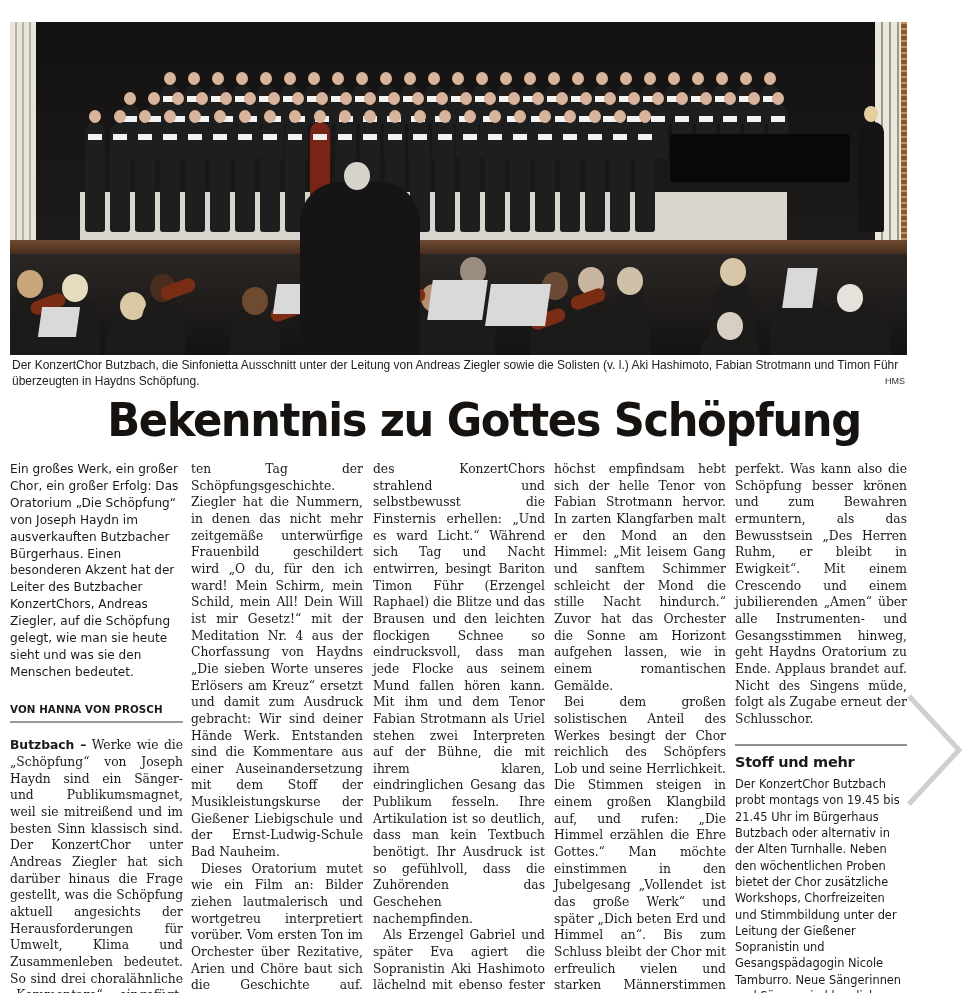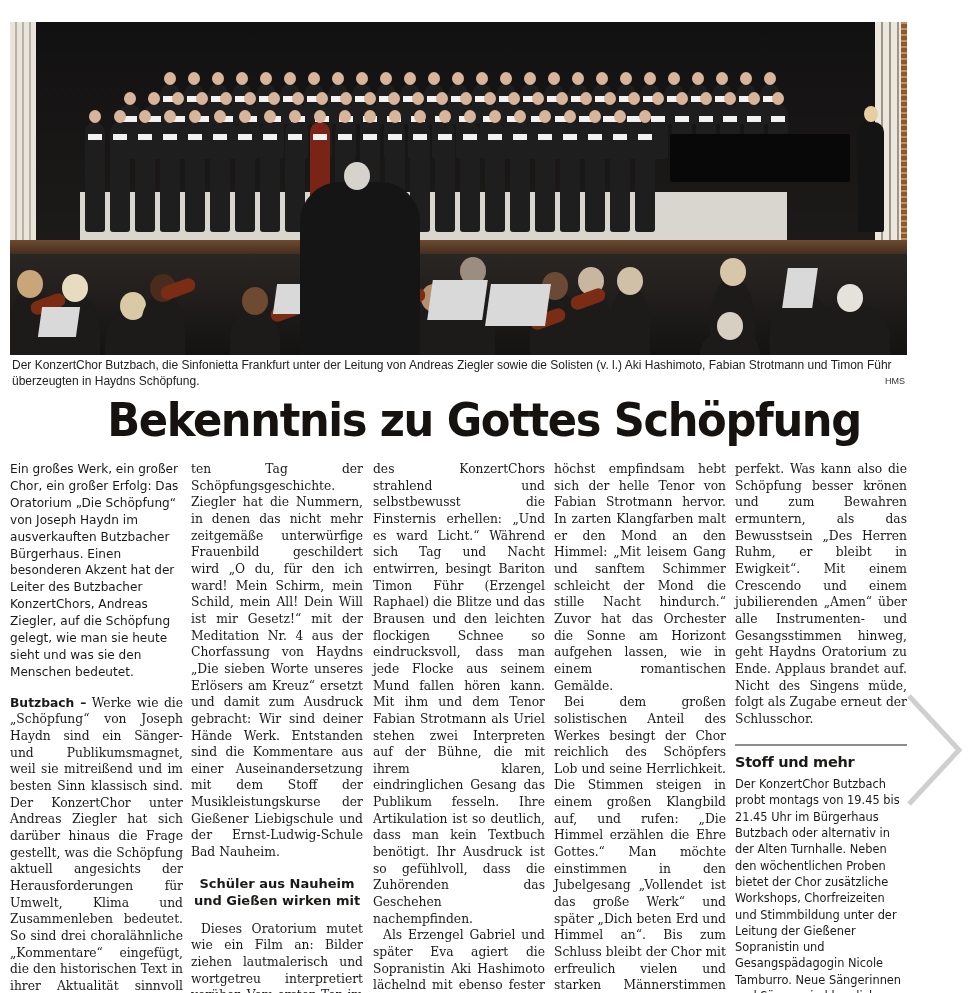--- a/index.html
+++ b/index.html
@@ -254,36 +254,36 @@
       <div class="violin" style="left: 560px; top: 270px;"></div>
       <div class="stand" style="left: 30px; top: 285px; width: 38px; height: 30px;"></div>
       <div class="stand" style="left: 265px; top: 262px; width: 50px; height: 30px;"></div>
       <div class="stand" style="left: 420px; top: 258px; width: 55px; height: 40px;"></div>
       <div class="stand" style="left: 478px; top: 262px; width: 60px; height: 42px;"></div>
       <div class="stand" style="left: 775px; top: 246px; width: 30px; height: 40px;"></div>
     </div>
   <div class="conductor"></div>
 </div>
 
-<div class="caption">Der KonzertChor Butzbach, die Sinfonietta Frankfurt unter der Leitung von Andreas Ziegler sowie die Solisten (v. l.) Aki Hashimoto, Fabian Strotmann und Timon Führ überzeugten in Haydns Schöpfung.</div>
+<div class="caption">Der KonzertChor Butzbach, die Sinfonietta Ausschnitt unter der Leitung von Andreas Ziegler sowie die Solisten (v. l.) Aki Hashimoto, Fabian Strotmann und Timon Führ überzeugten in Haydns Schöpfung.</div>
 <div class="credit">HMS</div>
 
 <h1 class="headline" style="margin:0;">Bekenntnis zu Gottes Schöpfung</h1>
 
 <div class="col c1">
   <div class="lead">Ein großes Werk, ein großer Chor, ein großer Erfolg: Das Oratorium „Die Schöpfung“ von Joseph Haydn im ausverkauften Butzbacher Bürgerhaus. Einen besonderen Akzent hat der Leiter des Butzbacher KonzertChors, Andreas Ziegler, auf die Schöpfung gelegt, wie man sie heute sieht und was sie den Menschen bedeutet.</div>
+  <div class="byline">VON HANNA VON PROSCH</div>
   <div class="body">
     <p><span class="dateline">Butzbach –</span><span> Werke wie die „Schöpfung“ von Joseph Haydn sind ein Sänger- und Publikumsmagnet, weil sie mitreißend und im besten Sinn klassisch sind. Der KonzertChor unter Andreas Ziegler hat sich darüber hinaus die Frage gestellt, was die Schöpfung aktuell angesichts der Herausforderungen für Umwelt, Klima und Zusammenleben bedeutet. So sind drei choralähnliche „Kommentare“ eingefügt, die den historischen Text in ihrer Aktualität sinnvoll ergänzen.</span></p>
 
   </div>
 </div>
 
 <div class="col c2">
   <p>ten Tag der Schöpfungsgeschichte. Ziegler hat die Nummern, in denen das nicht mehr zeitgemäße unterwürfige Frauenbild geschildert wird „O du, für den ich ward! Mein Schirm, mein Schild, mein All! Dein Will ist mir Gesetz!“ mit der Meditation Nr. 4 aus der Chorfassung von Haydns „Die sieben Worte unseres Erlösers am Kreuz“ ersetzt und damit zum Ausdruck gebracht: Wir sind deiner Hände Werk. Entstanden sind die Kommentare aus einer Auseinandersetzung mit dem Stoff der Musikleistungskurse der Gießener Liebigschule und der Ernst-Ludwig-Schule Bad Nauheim.</p>
-  <div class="subhead">Schüler aus Nauheim und Gießen wirken mit</div>
   <p class="ind">Dieses Oratorium mutet wie ein Film an: Bilder ziehen lautmalerisch und wortgetreu interpretiert vorüber. Vom ersten Ton im Orchester über Rezitative, Arien und Chöre baut sich die Geschichte auf. Geheimnisvoll unterstreicht die groß besetzte Sinfonietta Frankfurt die Leere und das Chaos des Anfangs. Bis die knapp 60 Kehlen</p>
 </div>
 
 <div class="col c3">
   <p>des KonzertChors strahlend und selbstbewusst die Finsternis erhellen: „Und es ward Licht.“ Während sich Tag und Nacht entwirren, besingt Bariton Timon Führ (Erzengel Raphael) die Blitze und das Brausen und den leichten flockigen Schnee so eindrucksvoll, dass man jede Flocke aus seinem Mund fallen hören kann. Mit ihm und dem Tenor Fabian Strotmann als Uriel stehen zwei Interpreten auf der Bühne, die mit ihrem klaren, eindringlichen Gesang das Publikum fesseln. Ihre Artikulation ist so deutlich, dass man kein Textbuch benötigt. Ihr Ausdruck ist so gefühlvoll, dass die Zuhörenden das Geschehen nachempfinden.</p>
   <p class="ind">Als Erzengel Gabriel und später Eva agiert die Sopranistin Aki Hashimoto lächelnd mit ebenso fester wie lieblicher Stimme und leicht fließend in der Höhe der vielen Koloraturen. Auf ihren Lippen „girrt“ die Liebe, überschwänglich, aber nicht übertrieben harmoniert sie in den Terzetten und dem zauberhaften Duett mit Adam (Timon Führ) „Mit dir erhöht sich jede Freude“. Kraftvoll oder</p>
 </div>
 
 <div class="col c4">
   <p>höchst empfindsam hebt sich der helle Tenor von Fabian Strotmann hervor. In zarten Klangfarben malt er den Mond an den Himmel: „Mit leisem Gang und sanftem Schimmer schleicht der Mond die stille Nacht hindurch.“ Zuvor hat das Orchester die Sonne am Horizont aufgehen lassen, wie in einem romantischen Gemälde.</p>

